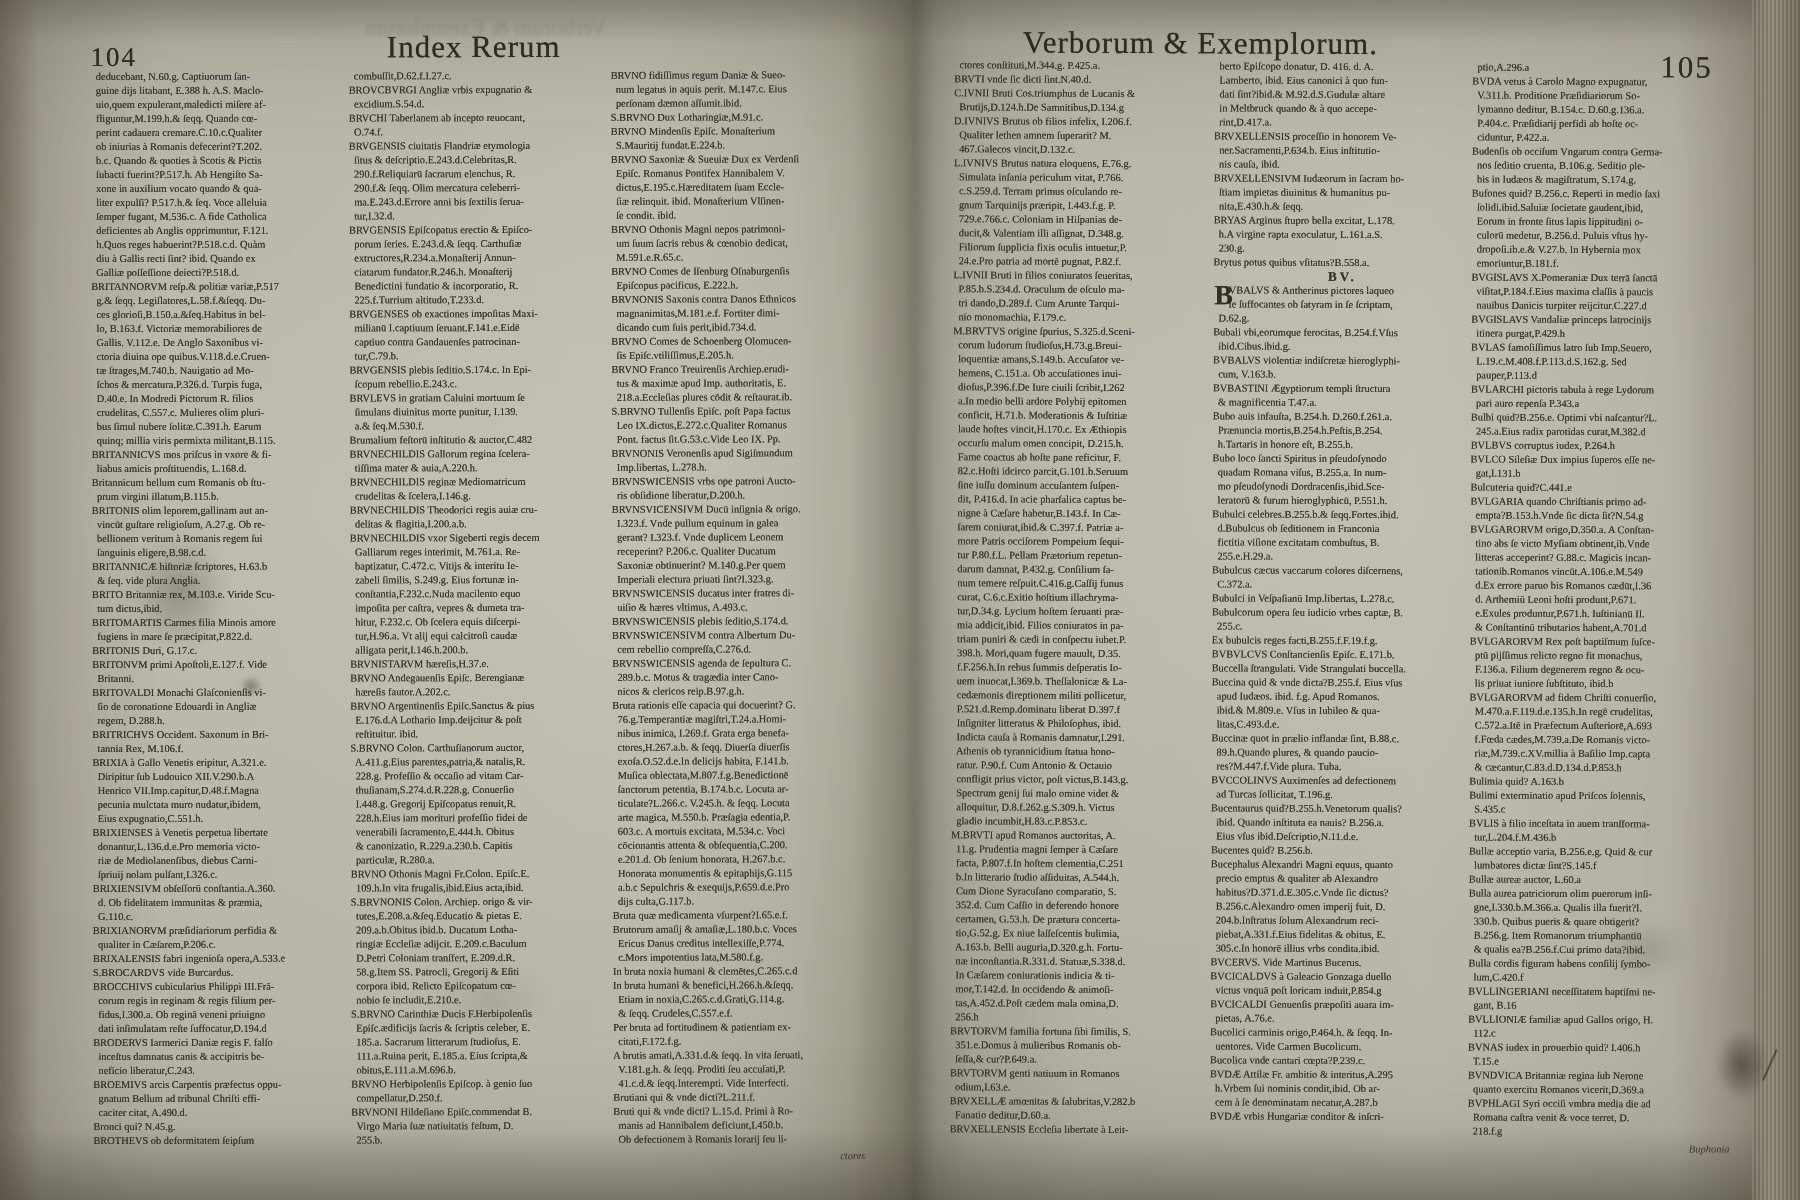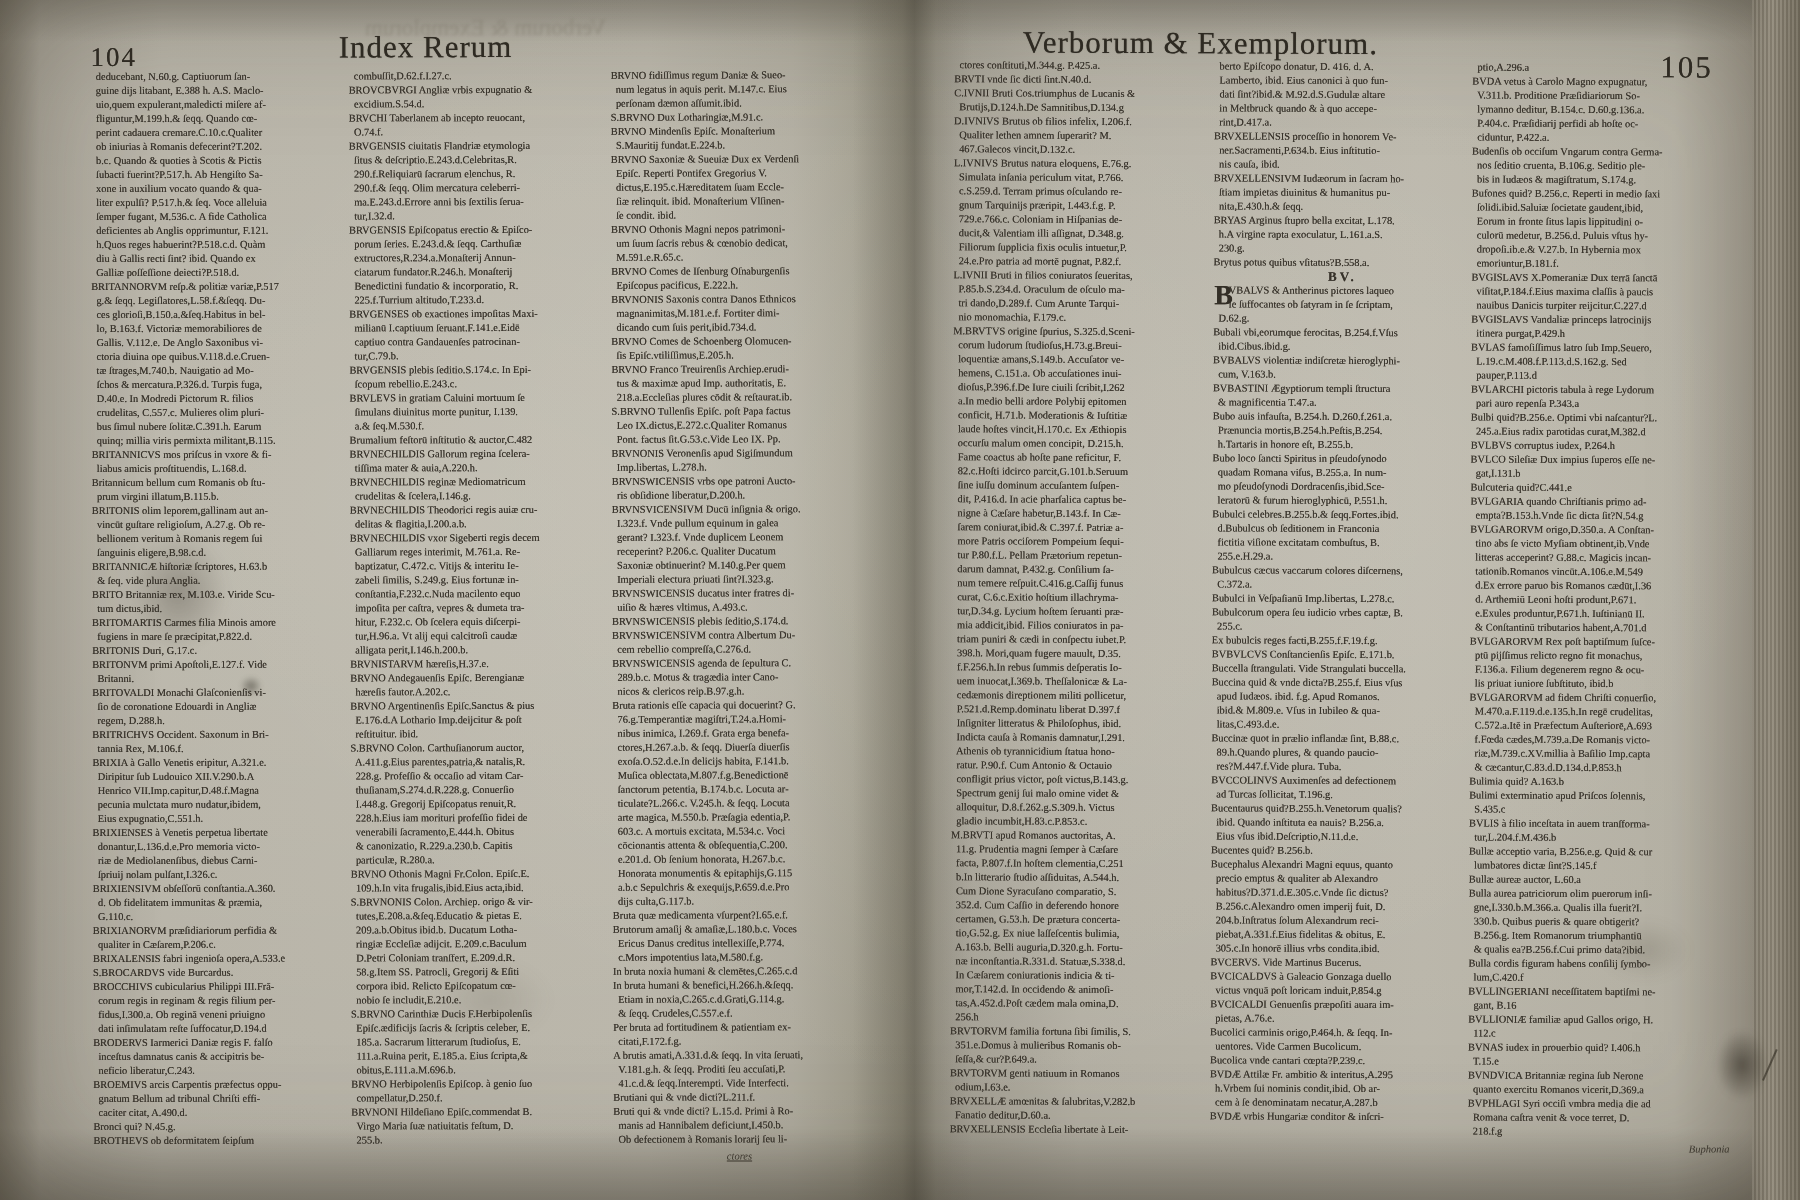--- a/index.html
+++ b/index.html
@@ -25,21 +25,21 @@
   .page-edge-right{
     position:absolute;left:1752px;top:0;width:48px;height:1200px;pointer-events:none;
     background:
       repeating-linear-gradient(90deg, rgba(255,250,238,.10) 0 2px, rgba(92,86,74,.22) 2px 4px),
       linear-gradient(90deg, rgba(120,113,99,.5), #8d8677 40%, #6e6758 100%);
   }
   .folio{position:absolute;color:#2f2b23;text-shadow:0 0 .6px rgba(47,43,35,.8);}
   .folio-left{left:92px;top:40px;font-size:27px;letter-spacing:2px;}
   .folio-right{left:1658px;top:46px;font-size:31px;letter-spacing:2px;}
   .rhead{position:absolute;color:#2e2a22;text-shadow:0 0 .7px rgba(46,42,34,.75);letter-spacing:1px;}
-  .rh-left{left:292px;top:28px;width:270px;text-align:center;font-size:31px;}
+  .rh-left{left:292px;top:28px;width:270px;text-align:right;font-size:31px;}
   .rh-right{left:988px;top:24px;width:420px;text-align:center;font-size:31px;}
   .ghost{
     position:absolute;left:322px;top:14px;width:330px;text-align:center;
     font-size:23px;color:#777163;opacity:.38;filter:blur(1.6px);
     transform:scaleX(-1);pointer-events:none;
   }
   .col{
     position:absolute;width:258px;height:1082px;overflow:hidden;
   }
   #c1{left:92px;top:68px;width:256px;}
@@ -56,21 +56,21 @@
     color:#37322a;text-shadow:0 0 .55px rgba(55,50,42,.78);
   }
   .secthead{
     text-align:center;font-size:13px;font-weight:bold;letter-spacing:3px;
   }
   .dropcap{
     position:absolute;left:1px;top:222px;font-size:28px;line-height:28px;
     font-weight:bold;color:#332e26;text-shadow:0 0 .6px rgba(51,46,38,.8);
   }
   .catchword{position:absolute;font-style:italic;font-size:10.5px;color:#3a352c;}
-  .cw-left{left:612px;top:1150px;width:252px;text-align:center;text-decoration:underline;}
+  .cw-left{left:612px;top:1150px;width:252px;text-align:right;}
   .cw-right{left:1470px;top:1140px;width:262px;text-align:right;}
   .stain{position:absolute;pointer-events:none;border-radius:50%;}
   .stain1{left:128px;top:532px;width:100px;height:120px;background:radial-gradient(closest-side,rgba(52,47,38,.30),rgba(52,47,38,.12) 60%,transparent);filter:blur(5px);}
   .stain2{left:240px;top:676px;width:22px;height:20px;background:radial-gradient(closest-side,rgba(40,36,28,.45),transparent);filter:blur(2px);}
   .stain3{left:1716px;top:1030px;width:52px;height:70px;background:radial-gradient(closest-side,rgba(38,33,24,.55),rgba(38,33,24,.2) 65%,transparent);filter:blur(3px);}
   .stain4{left:1600px;top:920px;width:90px;height:60px;background:radial-gradient(closest-side,rgba(60,54,42,.18),transparent);filter:blur(6px);}
   .stain5{left:430px;top:960px;width:120px;height:80px;background:radial-gradient(closest-side,rgba(70,64,52,.14),transparent);filter:blur(7px);}
   .penmark{
     position:absolute;left:1768px;top:1052px;width:20px;height:34px;pointer-events:none;
     border-left:2px solid rgba(45,40,30,.6);transform:rotate(24deg);filter:blur(.6px);
@@ -246,21 +246,21 @@
         <div class="ln">  255.b.</div>
       </div>
     <div class="col" id="c3">
         <div class="ln">BRVNO fidiſſimus regum Daniæ &amp; Sueo-</div>
         <div class="ln">  num legatus in aquis perit. M.147.c. Eius</div>
         <div class="ln">  perſonam dæmon aſſumit.ibid.</div>
         <div class="ln">S.BRVNO Dux Lotharingiæ,M.91.c.</div>
         <div class="ln">BRVNO Mindenſis Epiſc. Monaſterium</div>
         <div class="ln">  S.Mauritij fundat.E.224.b.</div>
         <div class="ln">BRVNO Saxoniæ &amp; Sueuiæ Dux ex Verdenſi</div>
-        <div class="ln">  Epiſc. Reperti Pontifex Gregorius V.</div>
+        <div class="ln">  Epiſc. Romanus Pontifex Hannibalem V.</div>
         <div class="ln">  dictus,E.195.c.Hæreditatem ſuam Eccle-</div>
         <div class="ln">  ſiæ relinquit. ibid. Monaſterium Vlſinen-</div>
         <div class="ln">  ſe condit. ibid.</div>
         <div class="ln">BRVNO Othonis Magni nepos patrimoni-</div>
         <div class="ln">  um ſuum ſacris rebus &amp; cœnobio dedicat,</div>
         <div class="ln">  M.591.e.R.65.c.</div>
         <div class="ln">BRVNO Comes de Iſenburg Oſnaburgenſis</div>
         <div class="ln">  Epiſcopus pacificus, E.222.h.</div>
         <div class="ln">BRVNONIS Saxonis contra Danos Ethnicos</div>
         <div class="ln">  magnanimitas,M.181.e.f. Fortiter dimi-</div>

